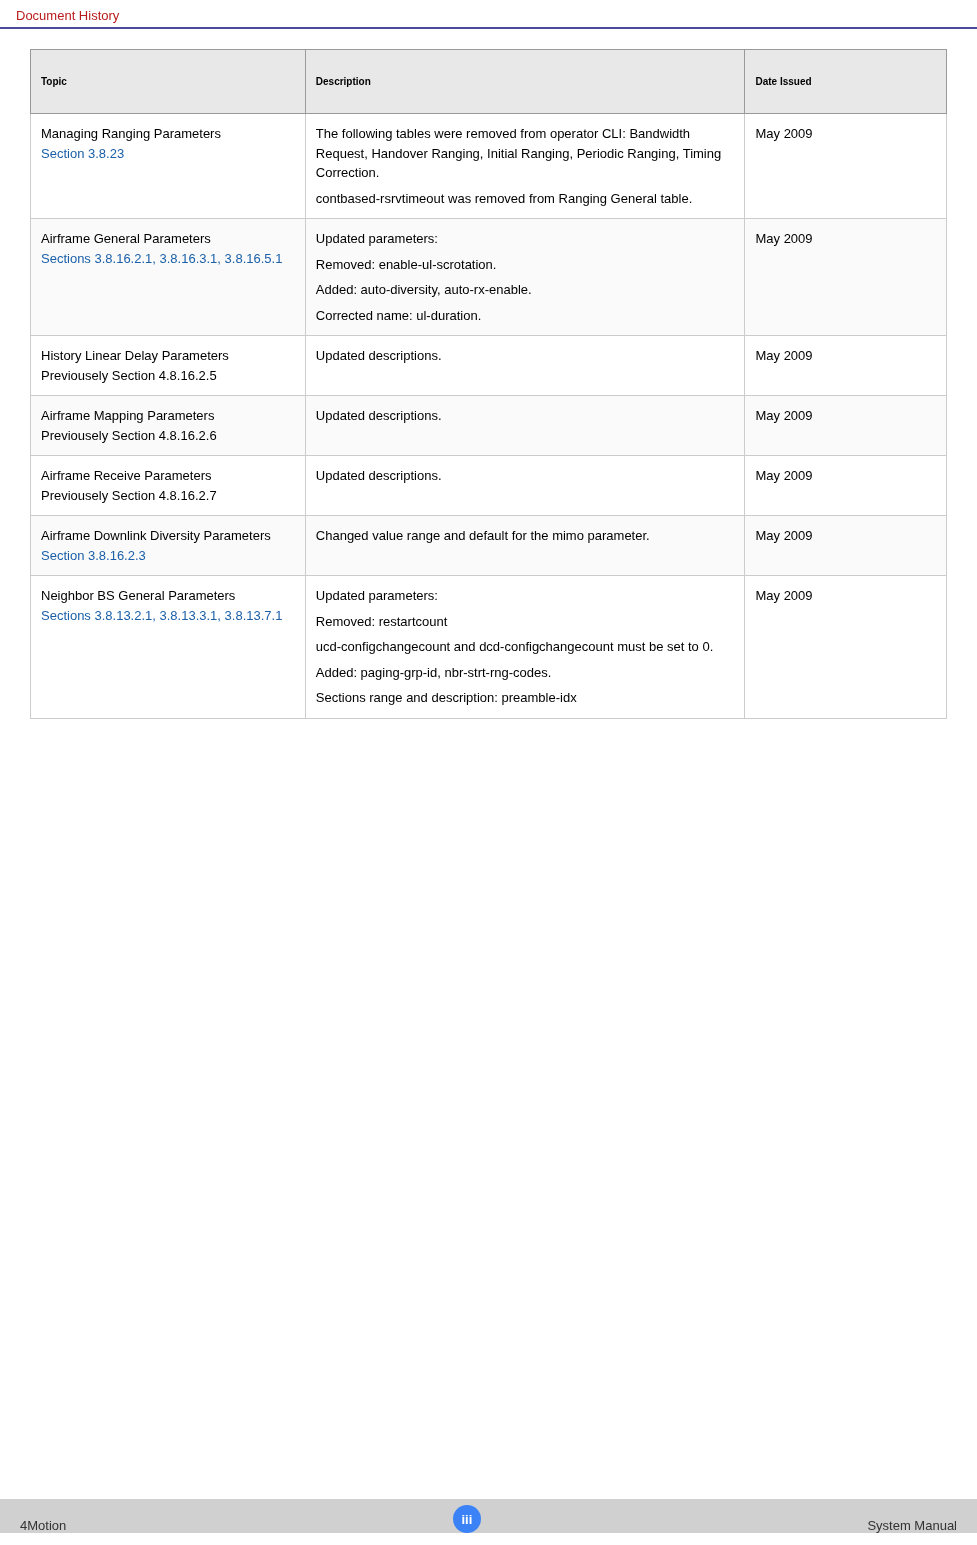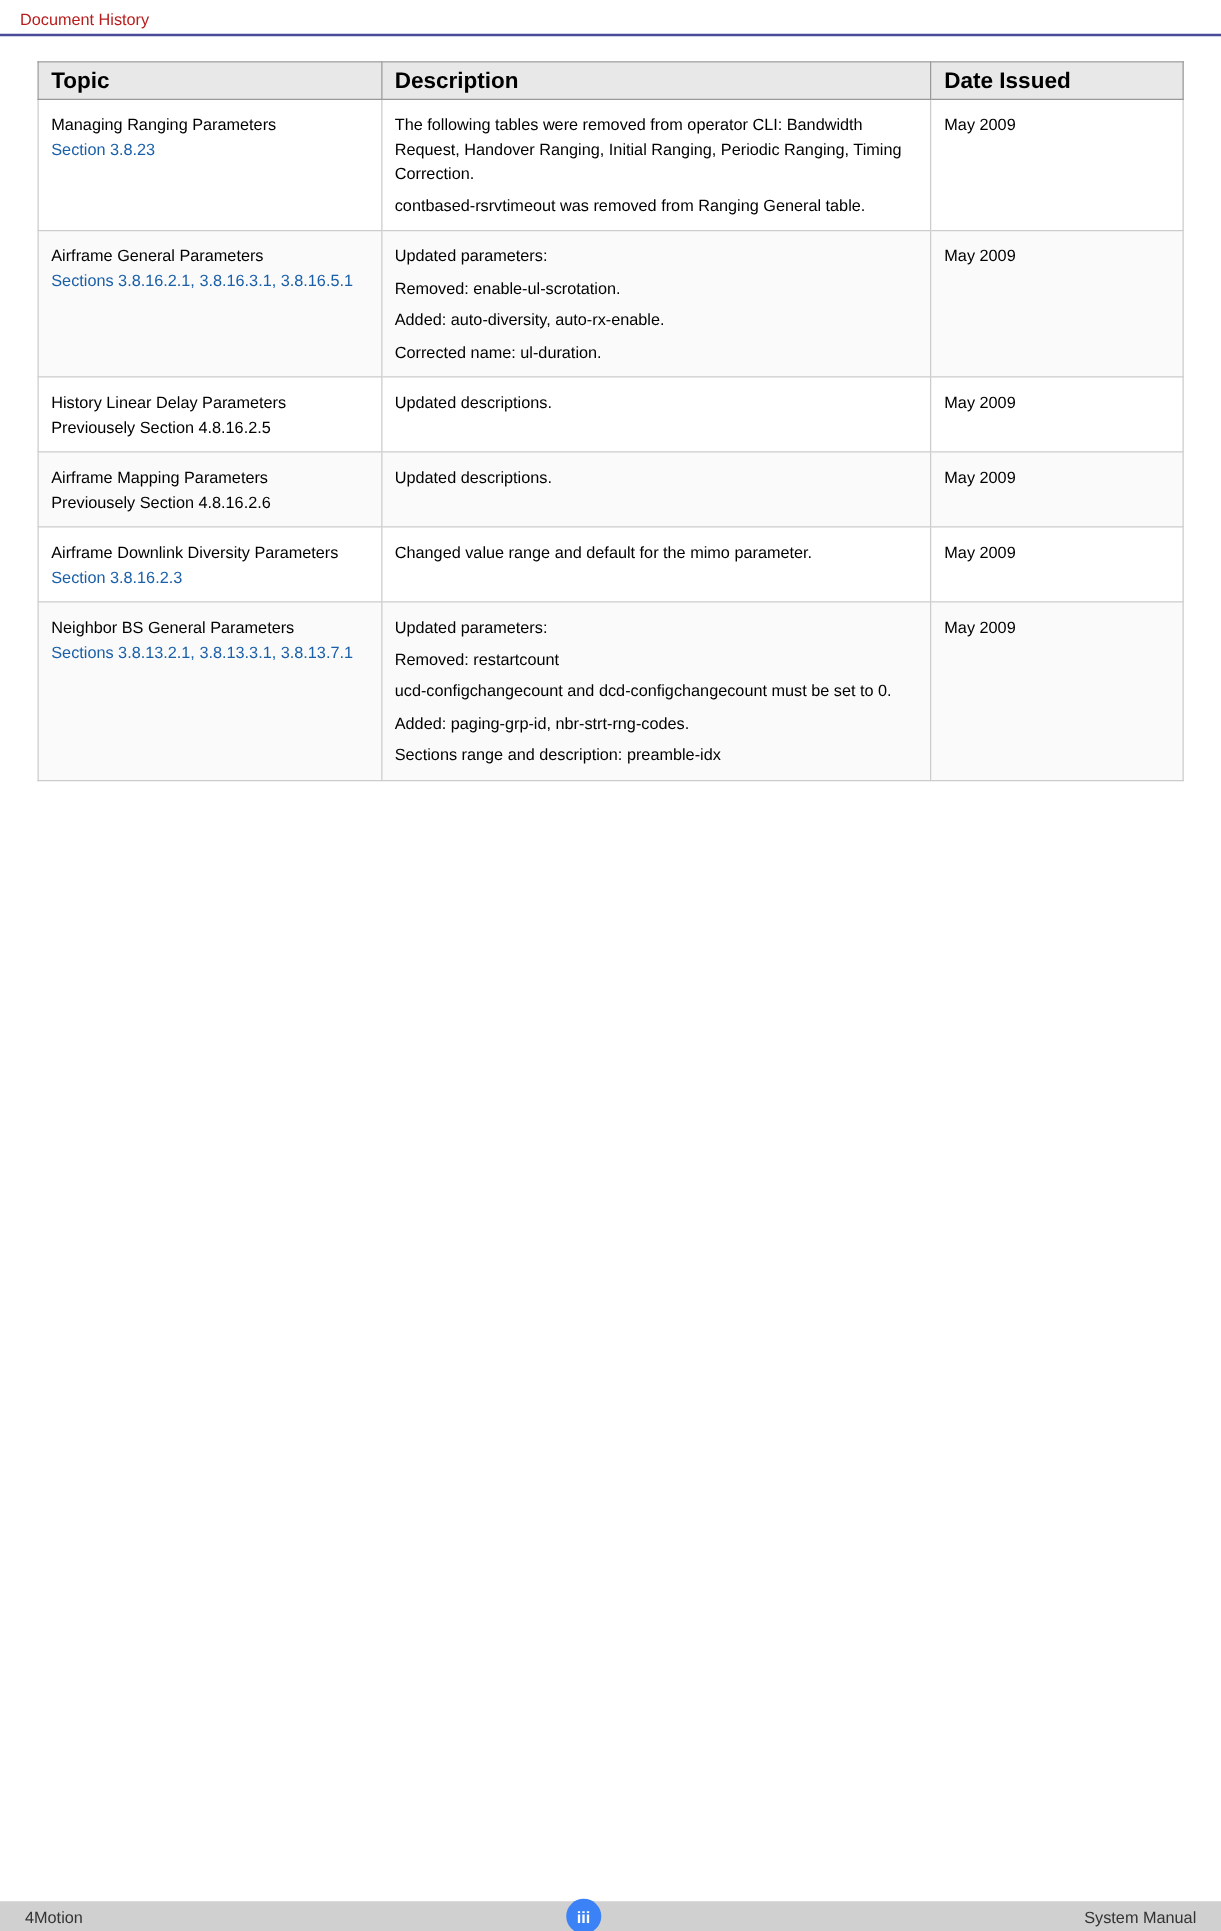--- a/index.html
+++ b/index.html
@@ -31,22 +31,22 @@
 
     
     .doc-table {
       width: 100%;
       border-collapse: collapse;
       border: 1px solid #aaa;
     }
     .doc-table th {
       background: #e8e8e8;
       font-weight: bold;
-      font-size: 18px;
-      padding: 4px 10px;
+      font-size: 10px;
+      padding: 26px 10px;
       border: 1px solid #999;
       text-align: left;
     }
     .doc-table td {
       padding: 10px 10px;
       border: 1px solid #ccc;
       vertical-align: top;
       font-size: 13px;
       line-height: 1.5;
     }
@@ -65,27 +65,27 @@
     }
     .topic-link {
       color: #1a5fa8;
       text-decoration: none;
       font-size: 13px;
     }
 
     
     .doc-footer {
       position: absolute;
-      bottom: 0;
+      bottom: 12px;
       left: 0;
       right: 0;
-      height: 24px;
+      height: 34px;
       background: #d0d0d0;
       display: flex;
-      align-items: center;
+      align-items: flex-end;
       justify-content: space-between;
       padding: 0 20px;
     }
     .footer-left {
       font-size: 13px;
       color: #333;
     }
     .footer-center {
       background: #3b82f6;
       color: #fff;
@@ -159,20 +159,30 @@
           <td>
             <span class="topic-title">Airframe Mapping Parameters</span>
             <span class="topic-title">Previousely Section 4.8.16.2.6</span>
           </td>
           <td>
             <p class="desc-para">Updated descriptions.</p>
           </td>
           <td>May 2009</td>
         </tr>
         <tr>
+          <td>
+            <span class="topic-title">Airframe Receive Parameters</span>
+            <span class="topic-title">Previousely Section 4.8.16.2.7</span>
+          </td>
+          <td>
+            <p class="desc-para">Updated descriptions.</p>
+          </td>
+          <td>May 2009</td>
+        </tr>
+        <tr>
           <td><span class="topic-title">Airframe Downlink Diversity Parameters</span><a class="topic-link" href="#">Section 3.8.16.2.3</a></td>
           <td>
             <p class="desc-para">Changed value range and default for the mimo parameter.</p>
           </td>
           <td>May 2009</td>
         </tr>
         <tr>
           <td><span class="topic-title">Neighbor BS General Parameters</span><a class="topic-link" href="#">Sections  3.8.13.2.1,&nbsp;3.8.13.3.1,&nbsp;3.8.13.7.1</a></td>
           <td>
             <p class="desc-para">Updated parameters:</p>

